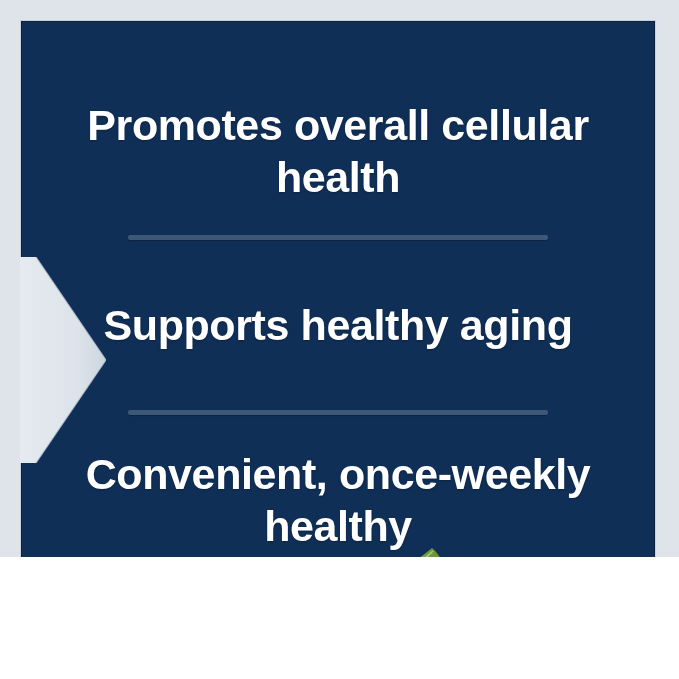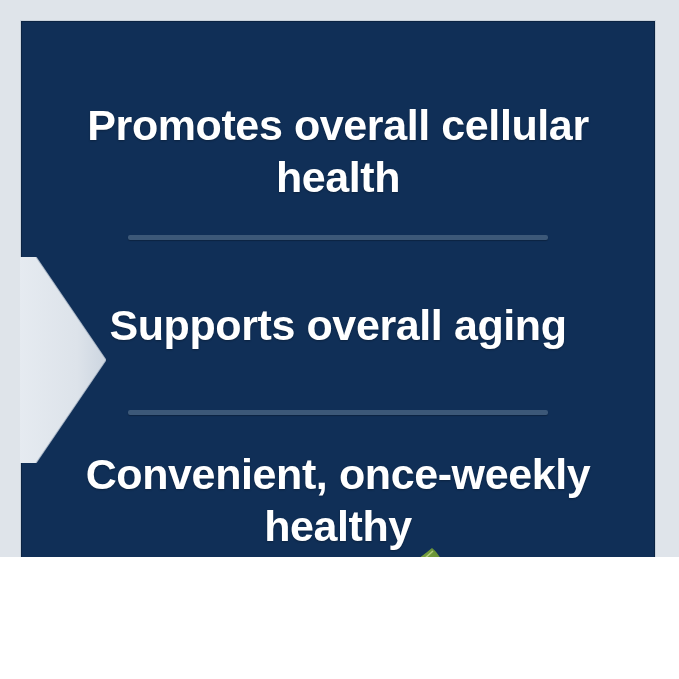--- a/index.html
+++ b/index.html
@@ -137,21 +137,21 @@
 
     <div class="benefits">
 
       <div class="benefit benefit-1">
         <span>Promotes overall cellular health</span>
       </div>
 
       <div class="divider"></div>
 
       <div class="benefit benefit-2">
-        <span>Supports overall aging</span>
+        <span>Supports healthy aging</span>
       </div>
 
       <div class="divider"></div>
 
       <div class="benefit benefit-3">
         <span>Convenient, once-weekly healthy</span>
       </div>
 
     </div>
   </div>

